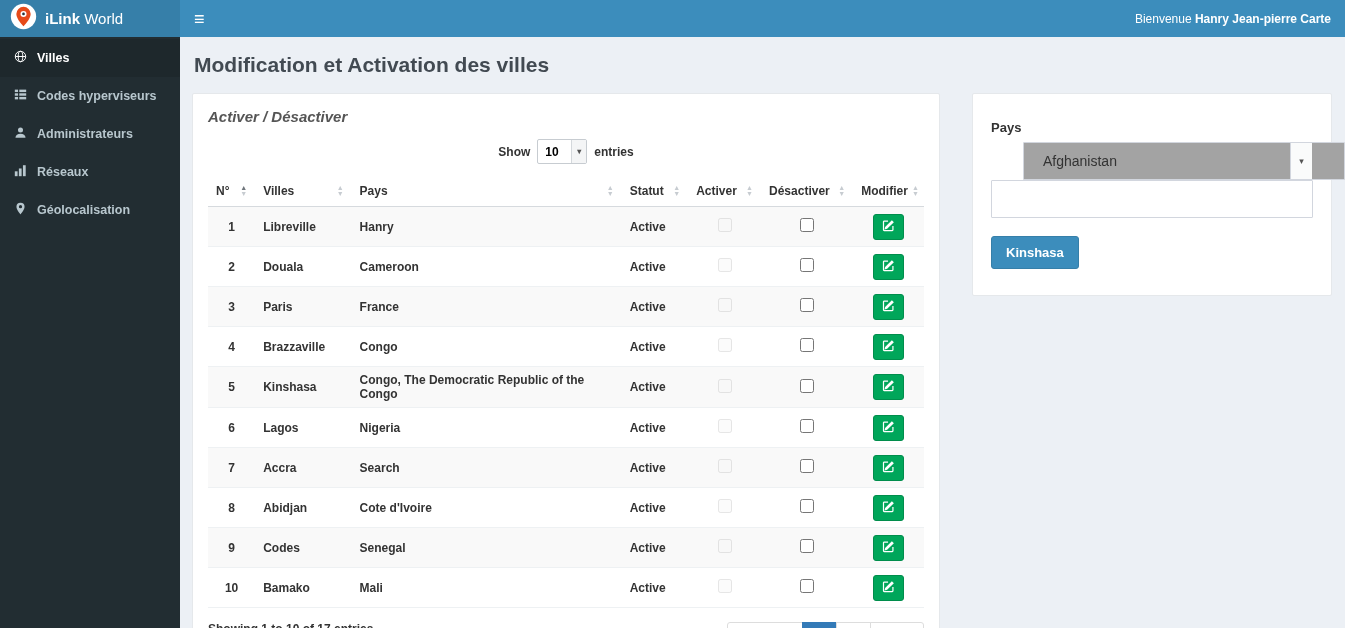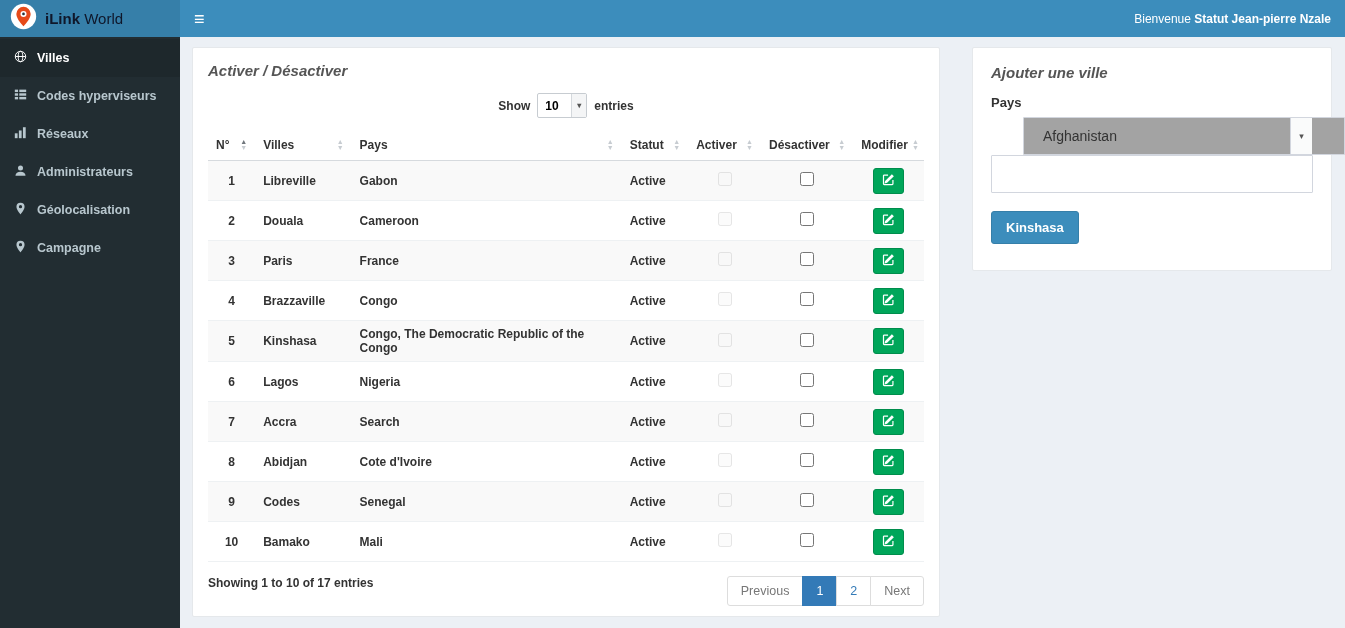--- a/index.html
+++ b/index.html
@@ -7,21 +7,21 @@
   body {
     font-family:"Liberation Sans", sans-serif;
     background:#ecf0f5;
     color:#333;
   }
   .app { display:flex; height:100%; }
 
   
   .sidebar { width:180px; background:#222d32; flex-shrink:0; display:flex; flex-direction:column; }
   .logo-area { height:37px; background:#367fa9; display:flex; align-items:center; gap:8px; padding:0 10px; flex-shrink:0; }
-  .brand { color:#0f172a; font-size:15px; white-space:nowrap; }
+  .brand { color:#ffffff; font-size:15px; white-space:nowrap; }
   .brand .b { font-weight:700; }
   .brand .l { font-weight:300; }
   .side-nav { display:flex; flex-direction:column; padding-top:2px; }
   .side-item { display:flex; align-items:center; gap:10px; padding:11px 6px 11px 14px;
     color:#b8c7ce; font-size:12.5px; font-weight:600; text-decoration:none; cursor:pointer; }
   .side-item.active { background:#1e282c; color:#fff; }
   .side-item svg { flex-shrink:0; }
 
   
   .right-side { flex:1; display:flex; flex-direction:column; min-width:0; }
@@ -137,62 +137,55 @@
               <rect x="6.5" y="6.5" width="8.5" height="3"></rect>
             <rect x="1" y="11" width="4" height="3"></rect>
               <rect x="6.5" y="11" width="8.5" height="3"></rect>
           </svg>
         </span>
         <span>Codes hyperviseurs</span>
       </a>
       <a class="side-item">
         <span>
           <svg viewBox="0 0 16 16" width="13" height="13" fill="currentColor">
+            <circle cx="8" cy="4.8" r="3.1"></circle>
+              <path d="M1.8 14.6c0-3.4 2.8-5 6.2-5s6.2 1.6 6.2 5z"></path>
+          </svg>
+        </span>
+        <span>Administrateurs</span>
+      </a>
+      <a class="side-item">
+        <span>
+          <svg viewBox="0 0 16 16" width="13" height="13" fill="currentColor">
             <rect x="1" y="9" width="3.4" height="6"></rect>
               <rect x="6" y="5.5" width="3.4" height="9.5"></rect>
               <rect x="11" y="1.5" width="3.4" height="13.5"></rect>
           </svg>
         </span>
         <span>Réseaux</span>
       </a>
       <a class="side-item">
         <span>
           <svg viewBox="0 0 16 16" width="13" height="13" fill="currentColor">
-            <circle cx="8" cy="4.8" r="3.1"></circle>
-              <path d="M1.8 14.6c0-3.4 2.8-5 6.2-5s6.2 1.6 6.2 5z"></path>
-          </svg>
-        </span>
-        <span>Administrateurs</span>
-      </a>
-      <a class="side-item">
-        <span>
-          <svg viewBox="0 0 16 16" width="13" height="13" fill="currentColor">
             <path d="M8 .8a5 5 0 0 0-5 5c0 3.6 5 9.4 5 9.4s5-5.8 5-9.4a5 5 0 0 0-5-5zm0 7a2 2 0 1 1 0-4 2 2 0 0 1 0 4z"></path>
           </svg>
         </span>
         <span>Géolocalisation</span>
-      </a>
-      <a class="side-item">
-        <span>
-          <svg viewBox="0 0 16 16" width="13" height="13" fill="currentColor">
-            <path d="M8 .8a5 5 0 0 0-5 5c0 3.6 5 9.4 5 9.4s5-5.8 5-9.4a5 5 0 0 0-5-5zm0 7a2 2 0 1 1 0-4 2 2 0 0 1 0 4z"></path>
-          </svg>
-        </span>
-        <span>Campagne</span>
       </a>
     </nav>
   </aside>
 
   <div class="right-side">
     <header class="navbar">
       <span class="hamburger">≡</span>
-      <span class="welcome"><span>Bienvenue </span><b>Statut Jean-pierre Nzale</b></span>
+      <span class="welcome"><span>Bienvenue </span><b>Hanry Jean-pierre Carte</b></span>
     </header>
 
     <main class="content">
+      <h1 class="page-title">Modification et Activation des villes</h1>
 
       <div class="row-layout">
 
         <section class="card table-card">
           <h2 class="card-title">Activer / Désactiver</h2>
 
           <div class="controls">
             <div class="length-ctl">
               <span>Show</span>
               <span class="mini-select">
@@ -270,21 +263,21 @@
                         <span>▼</span>
                       </span>
                     </span>
                 </th>
               </tr>
             </thead>
             <tbody>
                 <tr>
     <td class="c-num">1</td>
     <td class="c-ville">Libreville</td>
-    <td class="c-pays">Gabon</td>
+    <td class="c-pays">Hanry</td>
     <td class="c-statut">Active</td>
     <td class="c-act"><input type="checkbox" disabled="" style=""></td>
     <td class="c-des"><input type="checkbox" style=""></td>
     <td class="c-mod">
       <button class="btn-edit">
         <span>
           <svg viewBox="0 0 16 16" width="13" height="13" fill="#fff">
             <path d="M12.15 1.4l2.45 2.45-8.3 8.3-3.15.7.7-3.15zM14.2 8.6V13.3c0 .9-.75 1.65-1.65 1.65H2.75c-.9 0-1.65-.75-1.65-1.65V3.5c0-.9.75-1.65 1.65-1.65h4.7v1.5h-4.7a.15.15 0 0 0-.15.15v9.8c0 .08.07.15.15.15h9.8a.15.15 0 0 0 .15-.15V8.6z"></path>
           </svg>
         </span>
@@ -452,21 +445,20 @@
             <nav class="pagination">
               <a class="page-btn">Previous</a>
               <a class="page-btn num active">1</a>
               <a class="page-btn num">2</a>
               <a class="page-btn">Next</a>
             </nav>
           </div>
         </section>
 
         <section class="card add-card">
-          <h2 class="card-title">Ajouter une ville</h2>
 
           <div class="field-label">Pays</div>
           <div class="select-wrap">
             <select>
               <option>Afghanistan</option>
             </select>
             <span class="chev-box">▾</span>
           </div>
 
           <input type="text" class="ville-input" value="" style="">

